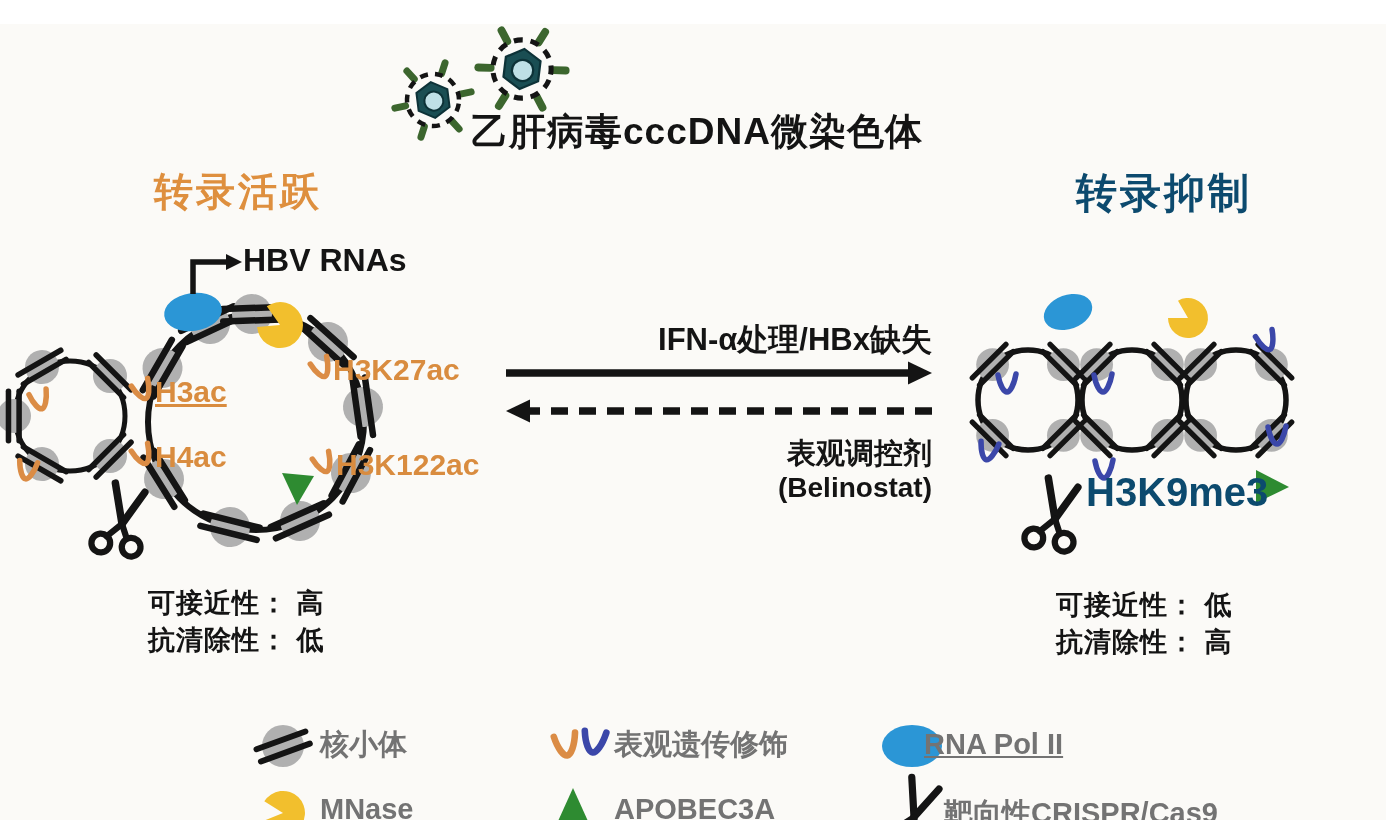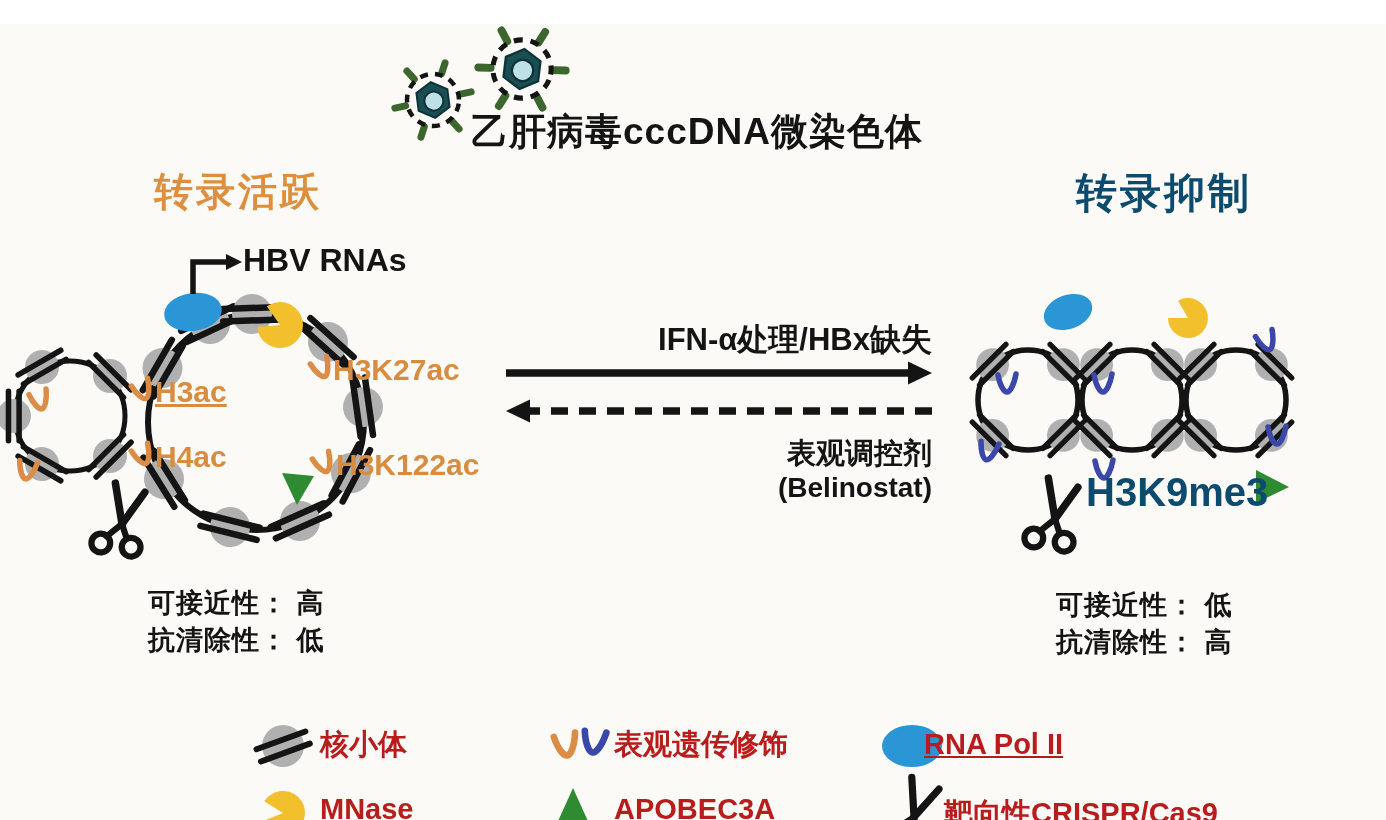--- a/index.html
+++ b/index.html
@@ -24,21 +24,21 @@
   .m-h3k27ac{left:333px;top:329px;}
   .m-h3k122ac{left:336px;top:424px;}
   .mid{left:500px;width:432px;text-align:right;}
   .ifn{top:299px;font-size:31px;font-weight:800;}
   .reg1{top:414px;font-size:29px;font-weight:800;}
   .reg2{top:449px;font-size:28px;font-weight:800;}
   .h3k9{left:1086px;top:446px;font-size:40px;font-weight:800;color:#0c4a6e;}
   .prop{font-size:27px;font-weight:800;letter-spacing:1px;}
   .pl1{left:148px;top:565px;} .pl2{left:148px;top:602px;}
   .pr1{left:1056px;top:567px;} .pr2{left:1056px;top:604px;}
-  .leg{font-size:29px;font-weight:600;color:#b91c1c;}
+  .leg{font-size:29px;font-weight:600;color:#737373;}
   .lg1{left:320px;top:705px;} .lg2{left:320px;top:770px;}
   .lg3{left:614px;top:705px;} .lg4{left:614px;top:770px;}
   .lg5{left:924px;top:705px;text-decoration:underline;} .lg6{left:944px;top:774px;}
 </style>
 </head>
 <body>
 
 <div class="stage">
 
   <svg class="art" width="1386" height="820" viewBox="0 0 1386 820">

